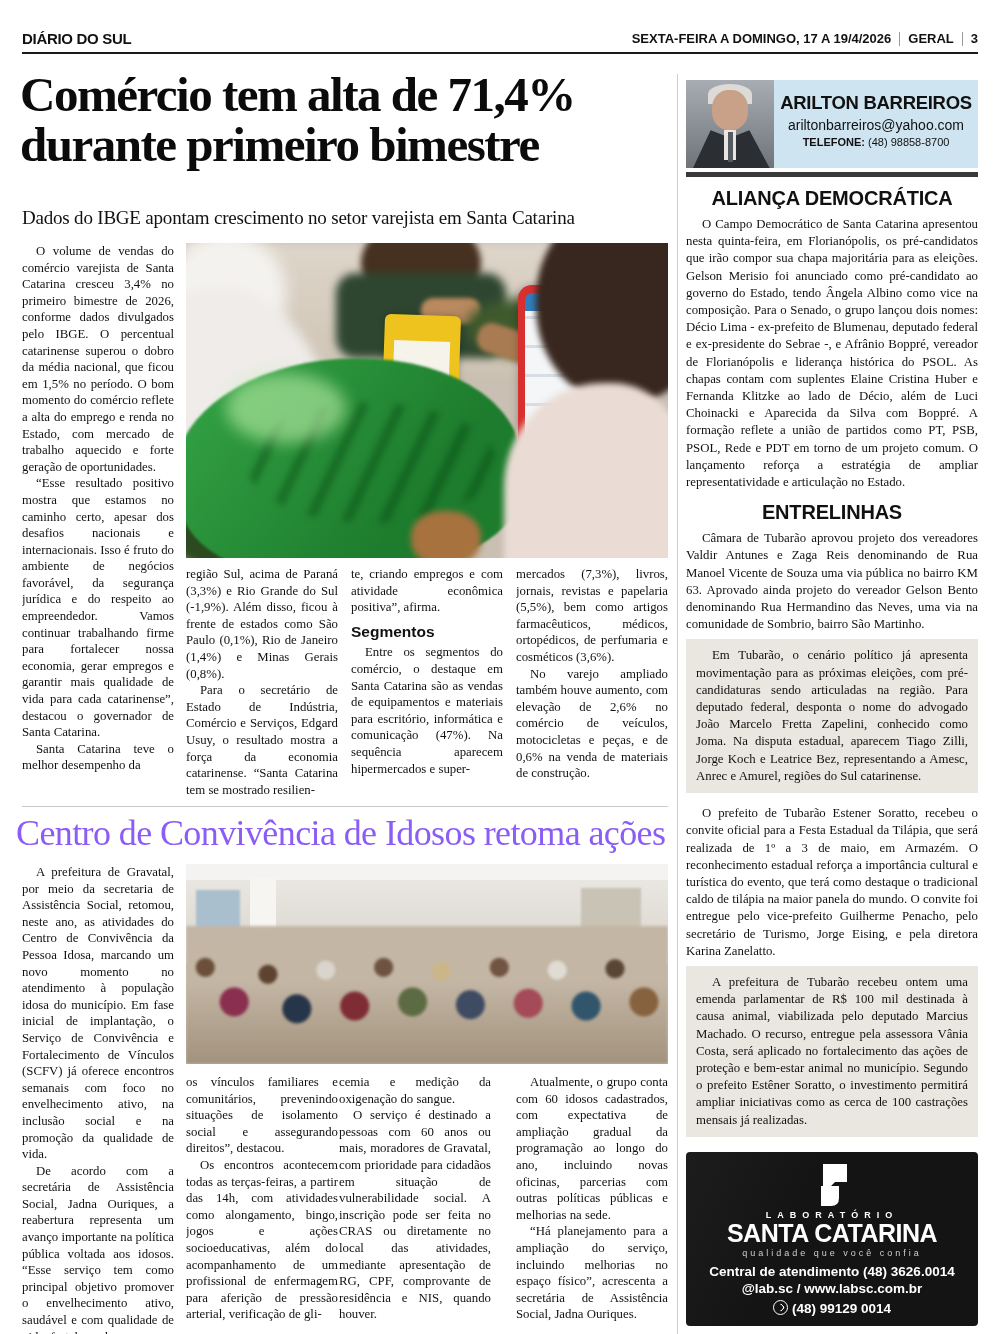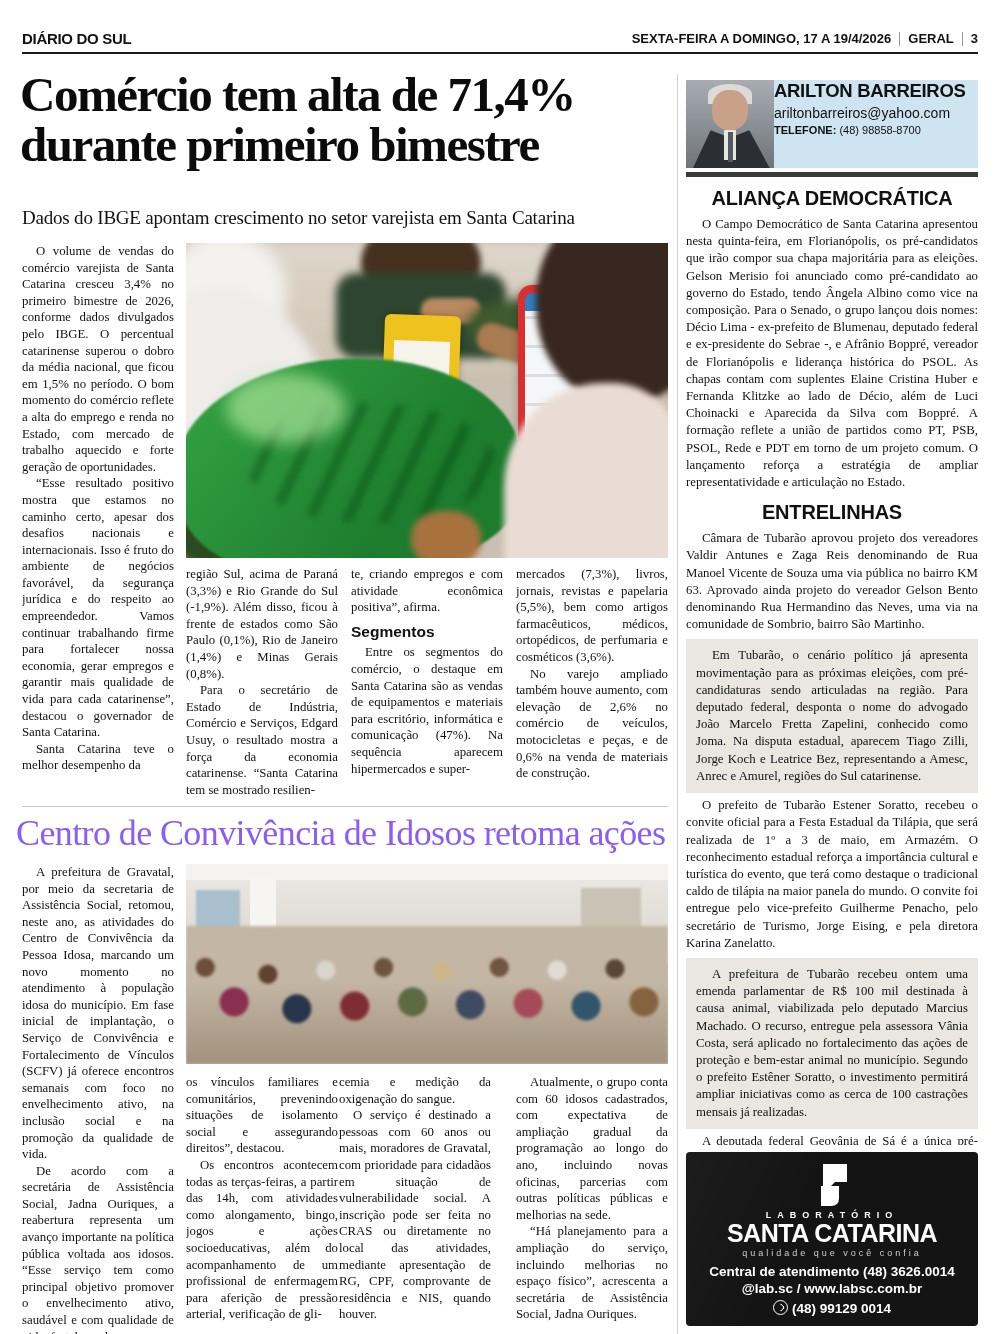--- a/index.html
+++ b/index.html
@@ -108,30 +108,30 @@
   .author-photo{position:relative;width:88px;height:88px;flex:none;overflow:hidden;
                 background:linear-gradient(#a7adb2,#6e7478);}
   .author-photo .head{position:absolute;left:26px;top:10px;width:36px;height:40px;background:#c9a189;
                 border-radius:45%;}
   .author-photo .hairc{position:absolute;left:22px;top:4px;width:44px;height:20px;background:#dddbd7;
                 border-radius:50% 50% 0 0;}
   .author-photo .suit{position:absolute;left:0;top:46px;width:88px;height:42px;background:#2b2e33;
                 clip-path:polygon(8% 100%,28% 10%,50% 28%,72% 10%,95% 100%);}
   .author-photo .shirt{position:absolute;left:38px;top:50px;width:12px;height:30px;background:#e8e6e2;}
   .author-photo .tie{position:absolute;left:42px;top:52px;width:5px;height:30px;background:#555a61;}
-  .author-text{flex:1;font-family:"Liberation Sans",sans-serif;}
+  .author-text{flex:1;text-align:center;padding-top:12px;font-family:"Liberation Sans",sans-serif;}
   .author-name{font-weight:800;font-size:18.5px;letter-spacing:-.3px;}
   .author-email{font-size:14px;margin-top:3px;}
   .author-phone{font-size:11px;margin-top:3px;}
   .author-phone b{font-weight:800;}
   .colbar{height:5px;background:#3a3a3a;margin-top:4px;}
   .coltitle{font-family:"Liberation Sans",sans-serif;font-weight:700;font-size:20px;text-align:center;
             letter-spacing:-.2px;margin:10px 0 6px 0;}
   .colp{font-size:12.8px;line-height:17.2px;text-align:justify;margin:0 0 6px 0;text-indent:16px;}
-  .notebox{background:#e9e7e0;padding:8px 10px;margin:0 0 4px 0;}
+  .notebox{background:#e9e7e0;padding:8px 10px;margin:0 0 12px 0;}
   .notebox .colp{margin:0;}
   
   .ad{position:absolute;left:686px;top:1152px;width:292px;height:174px;background:#141414;
       border-radius:4px;color:#fff;text-align:center;font-family:"Liberation Sans",sans-serif;overflow:hidden;}
   .ad .shade{position:absolute;left:-40px;top:-30px;width:220px;height:240px;
       background:linear-gradient(115deg,rgba(255,255,255,.05),transparent 60%);}
   .ad-logo{margin:10px auto 2px auto;width:46px;height:46px;display:block;}
   .ad-labline{font-size:9px;letter-spacing:6px;font-weight:600;margin-top:2px;}
   .ad-brand{font-size:25px;font-weight:800;letter-spacing:-.5px;line-height:1;margin-top:1px;}
   .ad-tag{font-size:9px;letter-spacing:3px;color:#cfcfcf;margin-top:2px;}

